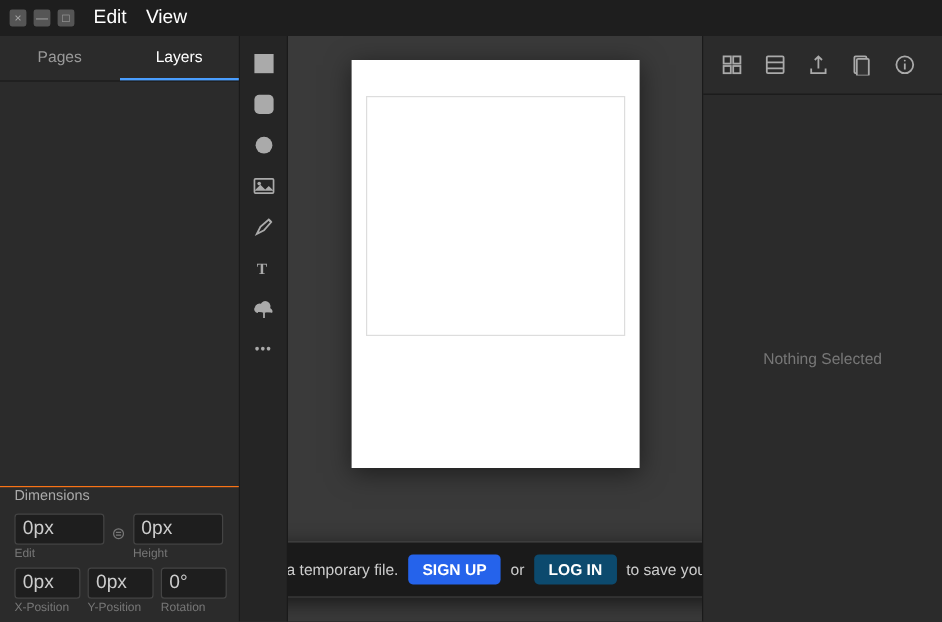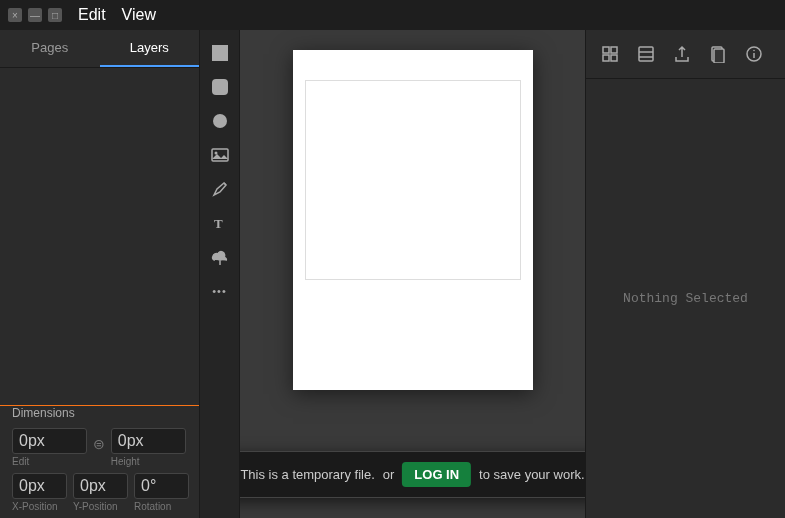--- a/index.html
+++ b/index.html
@@ -186,21 +186,20 @@
       background: #fff;
     }
 
     
     .right-panel {
       width: 200px;
       background: #2b2b2b;
       border-left: 1px solid #1a1a1a;
       display: flex;
       flex-direction: column;
-      font-family: Liberation Mono, monospace;
     }
 
     .right-toolbar {
       display: flex;
       padding: 8px;
       gap: 4px;
       border-bottom: 1px solid #1a1a1a;
     }
     .right-tool-btn {
       width: 32px;
@@ -246,21 +245,21 @@
       background: #2563eb;
       color: #fff;
       border: none;
       border-radius: 4px;
       padding: 5px 12px;
       font-size: 13px;
       font-weight: 600;
       cursor: pointer;
     }
     .toast-btn-login {
-      background: #15803d;
+      background: #0c4a6e;
       color: #fff;
       border: none;
       border-radius: 4px;
       padding: 5px 12px;
       font-size: 13px;
       font-weight: 600;
       cursor: pointer;
     }
 
     
@@ -366,20 +365,21 @@
     <div class="tool-btn more" style="font-size:11px; color:#aaa; letter-spacing:1px;">•••</div>
   </div>
 
   <div class="canvas-area">
     <div class="canvas-page">
       <div class="canvas-page-inner"></div>
     </div>
 
     <div class="toast-bar">
       <span>This is a temporary file.</span>
+      <button class="toast-btn-signup">SIGN UP</button>
       <span>or</span>
       <button class="toast-btn-login">LOG IN</button>
       <span>to save your work.</span>
     </div>
   </div>
 
   <div class="right-panel">
     <div class="right-toolbar">
       <div class="right-tool-btn">
         <svg width="18" height="18" viewBox="0 0 18 18" fill="none" stroke="#aaa" stroke-width="1.5">

